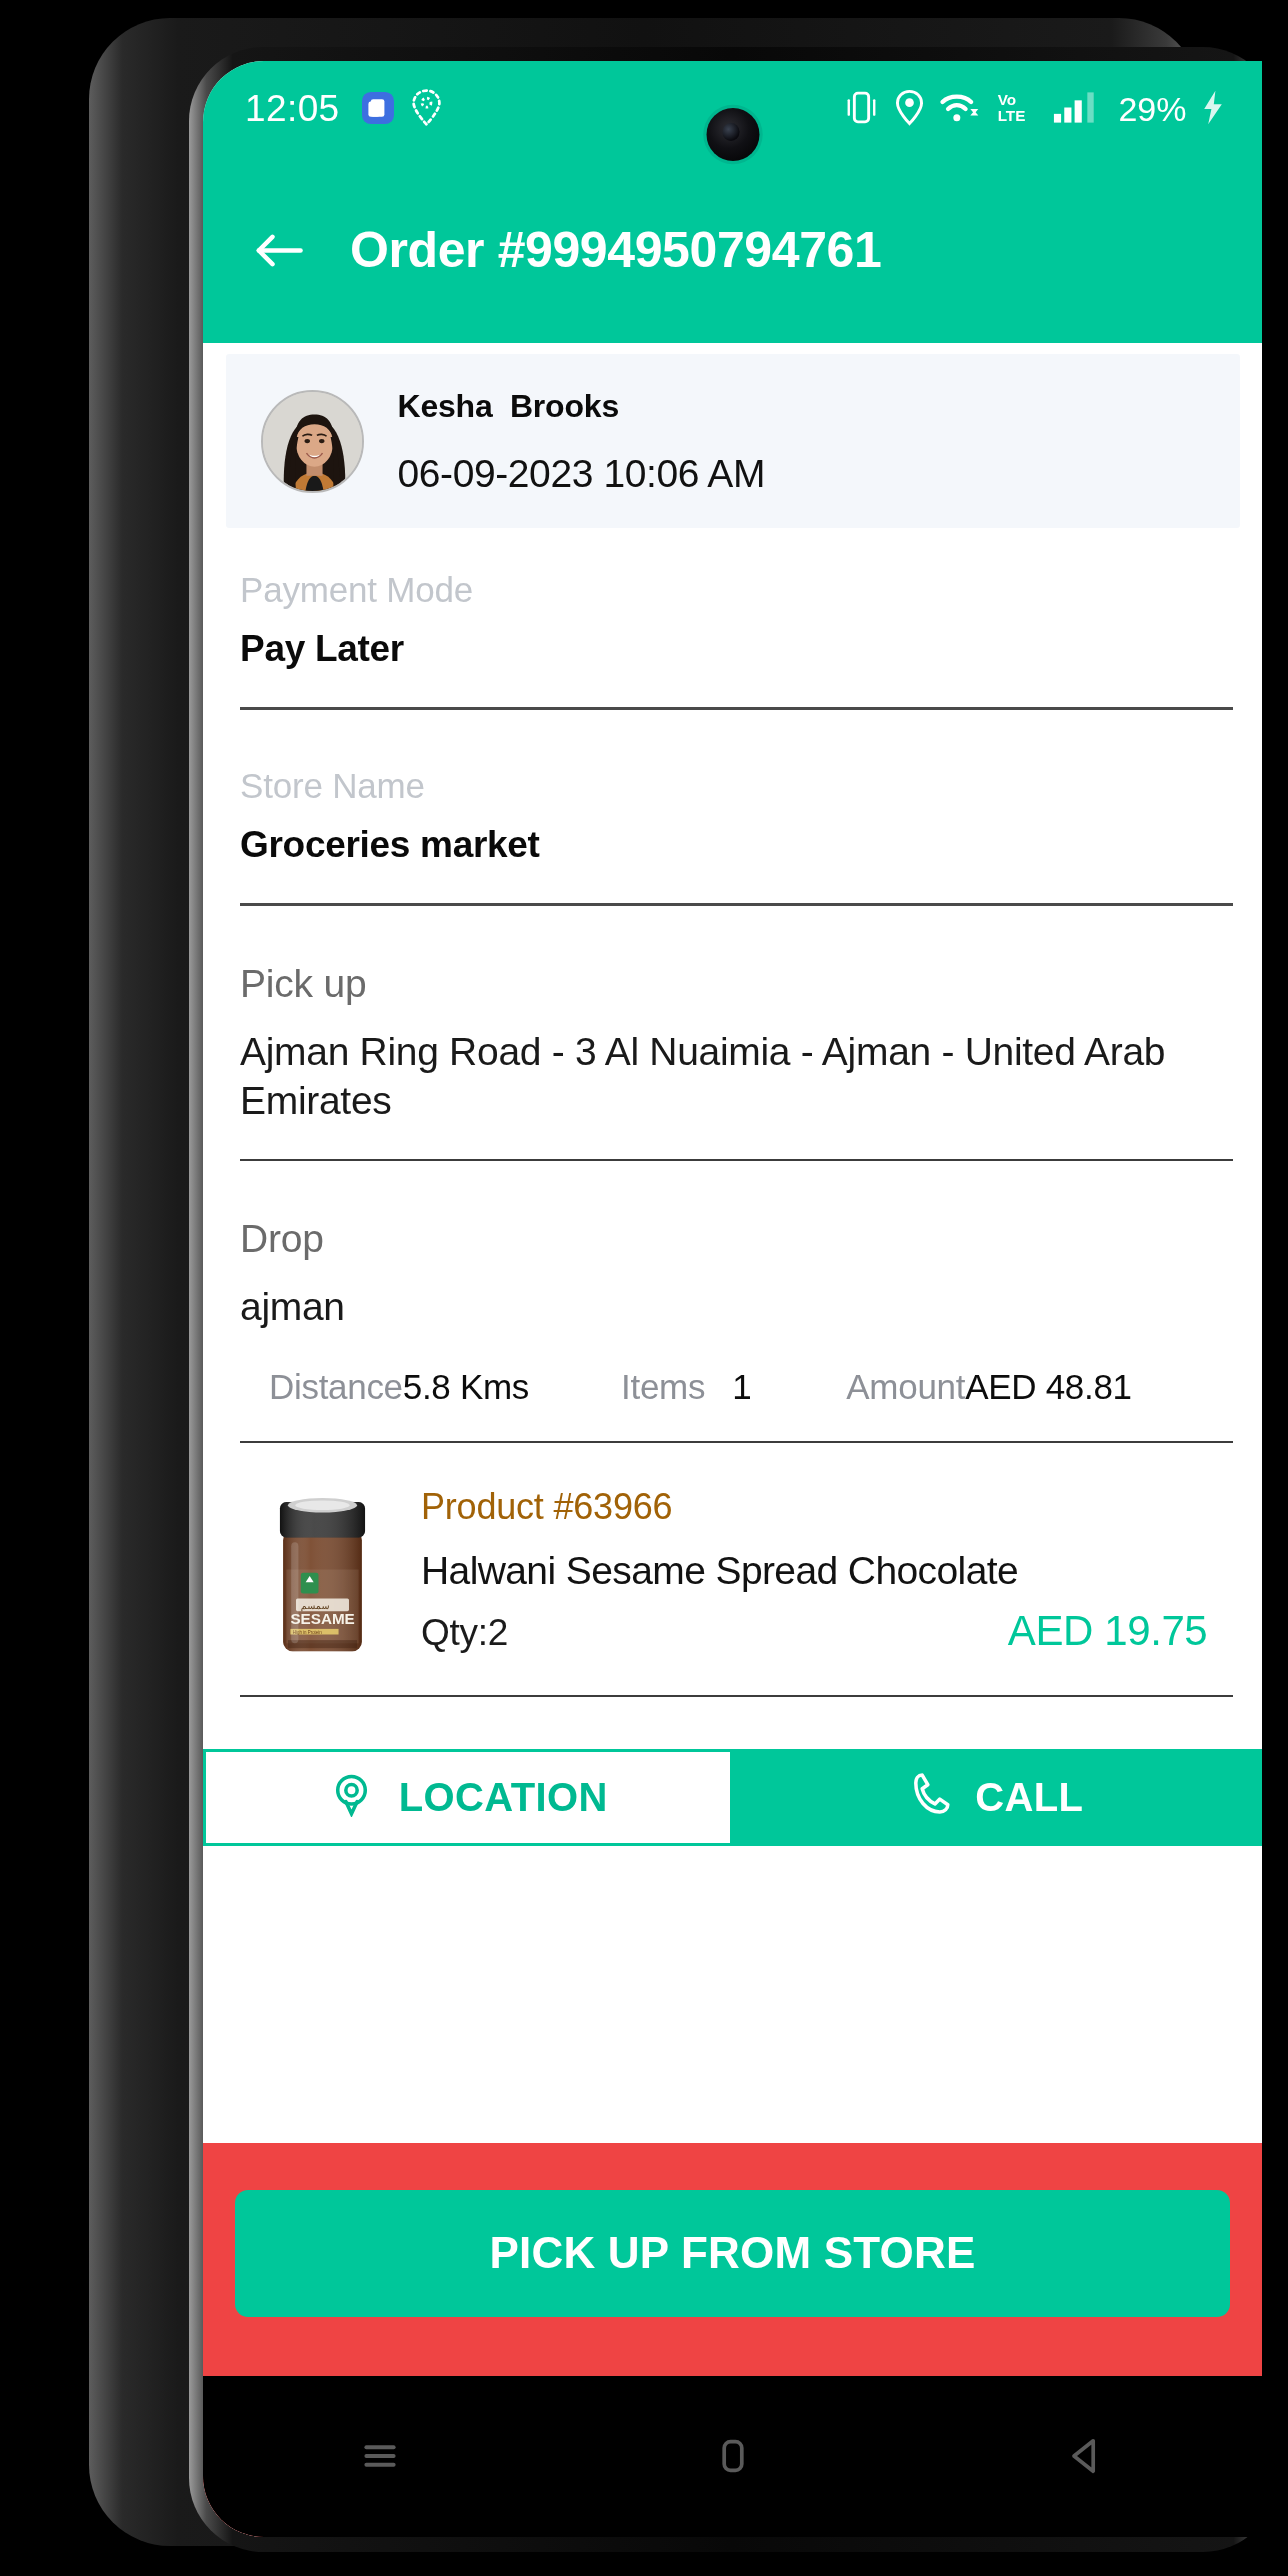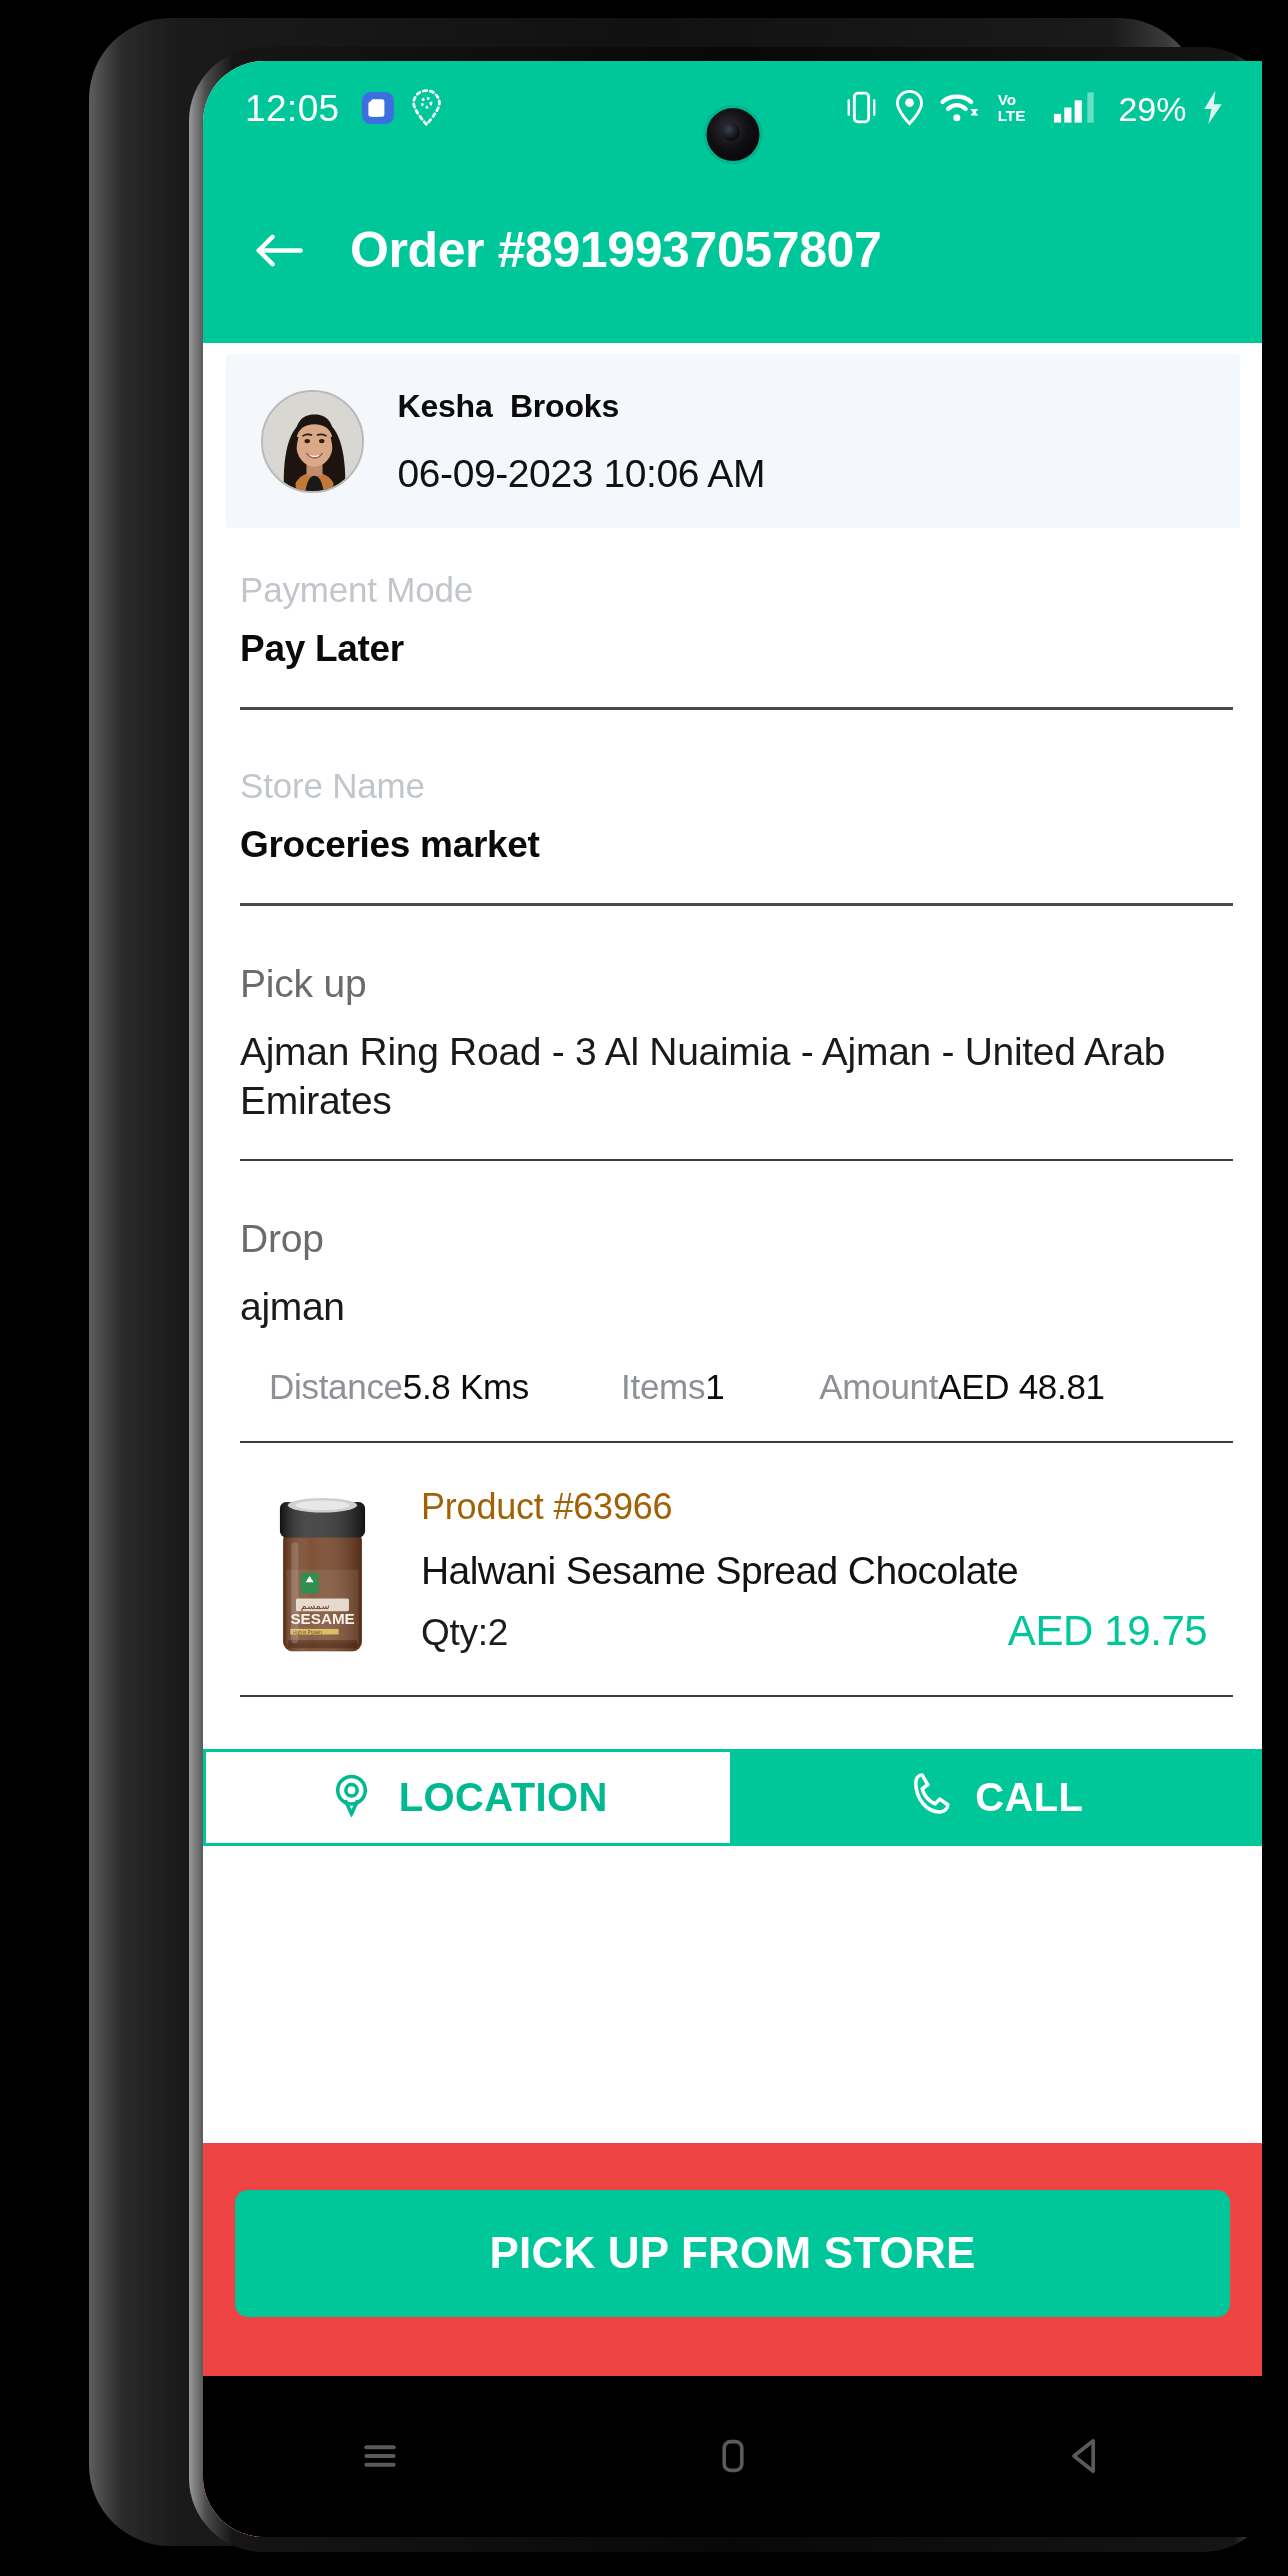--- a/index.html
+++ b/index.html
@@ -100,21 +100,21 @@
 
   
   #metrics {
     display:flex; align-items:center; margin:35px 37px 0 37px; padding-left:29px;
     font-size:35px; gap:0;
   }
   .metric { display:flex; align-items:baseline; white-space:nowrap; }
   .metric .m-label { color:#8d9097; letter-spacing:-0.3px; }
   .metric .m-value { color:#0c0c0c; letter-spacing:-0.3px; }
   #metric-distance { margin-right:92px; }
-  #metric-items { margin-right:95px; }
+  #metric-items { margin-right:95px;gap:27px; }
 
   
   #product-row { display:flex; margin:43px 37px 0 48px; }
   #product-thumb { width:143px; height:175px; flex:0 0 auto; position:relative; }
   #product-thumb svg { display:block; }
   #product-info { margin-left:27px; flex:1 1 auto; }
   #product-id { color:#a16207; font-size:36px; letter-spacing:-0.2px; }
   #product-name { color:#121212; font-size:39px; margin-top:21px; letter-spacing:-0.6px; white-space:nowrap; }
   #product-bottom { display:flex; align-items:baseline; margin-top:14.5px; }
   #product-qty { font-size:37px; color:#1b1b1b; letter-spacing:-0.3px; }
@@ -248,21 +248,21 @@
 
       <div id="appbar">
         <span id="back-arrow">
           <svg width="69" height="69" viewBox="0 0 86 86">
             <g fill="none" stroke="#fff" stroke-width="5.6" stroke-linecap="round" stroke-linejoin="round">
               <path d="M68 43 L16 43"></path>
               <path d="M33 26 L16 43 L33 60"></path>
             </g>
           </svg>
         </span>
-        <span id="order-title">Order #8919937057807</span>
+        <span id="order-title">Order #9994950794761</span>
       </div>
 
       <div id="content">
 
         <div id="customer-card">
           <div id="avatar">
             <svg viewBox="0 0 128 128">
               <rect width="128" height="128" fill="#d9d7d2"></rect>
 
               <path d="M26 124 C24 72 34 34 64 32 C94 34 104 72 102 124 Z" fill="#1d140f"></path>

